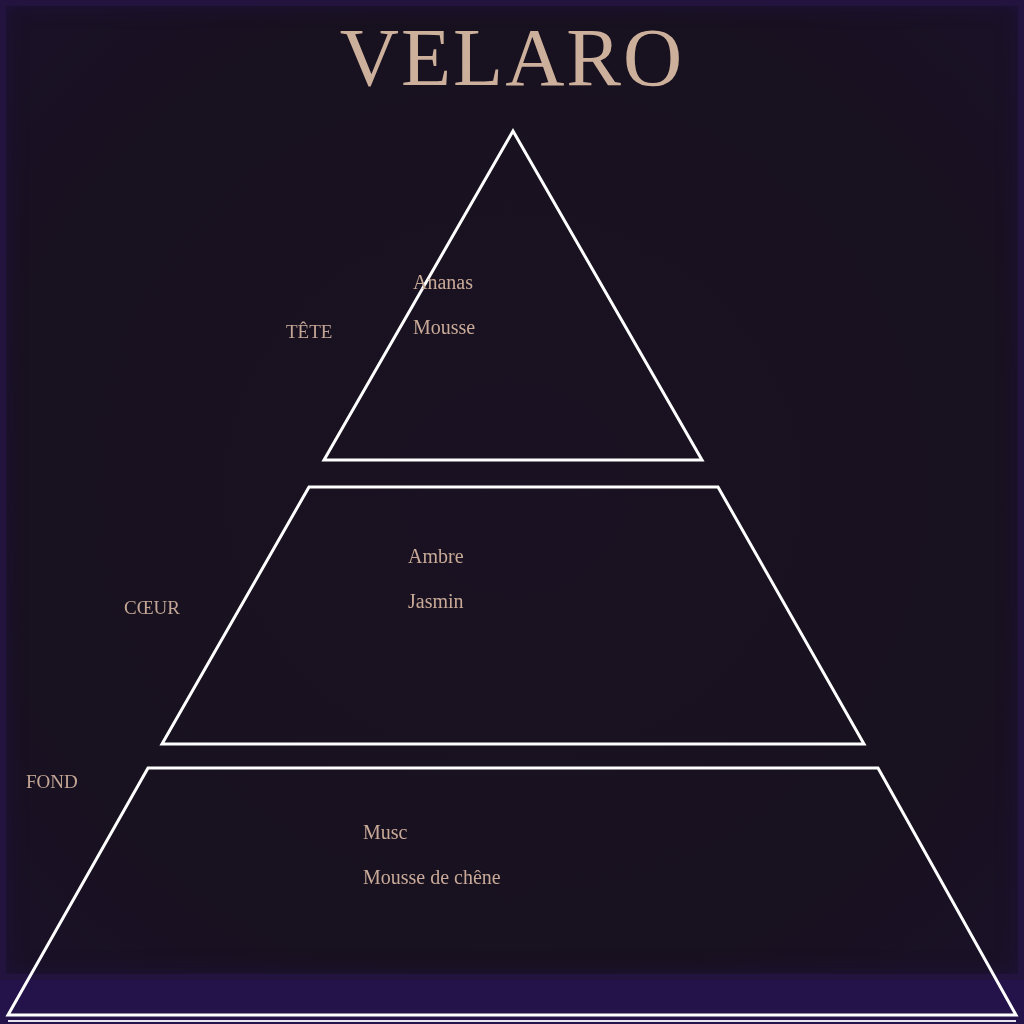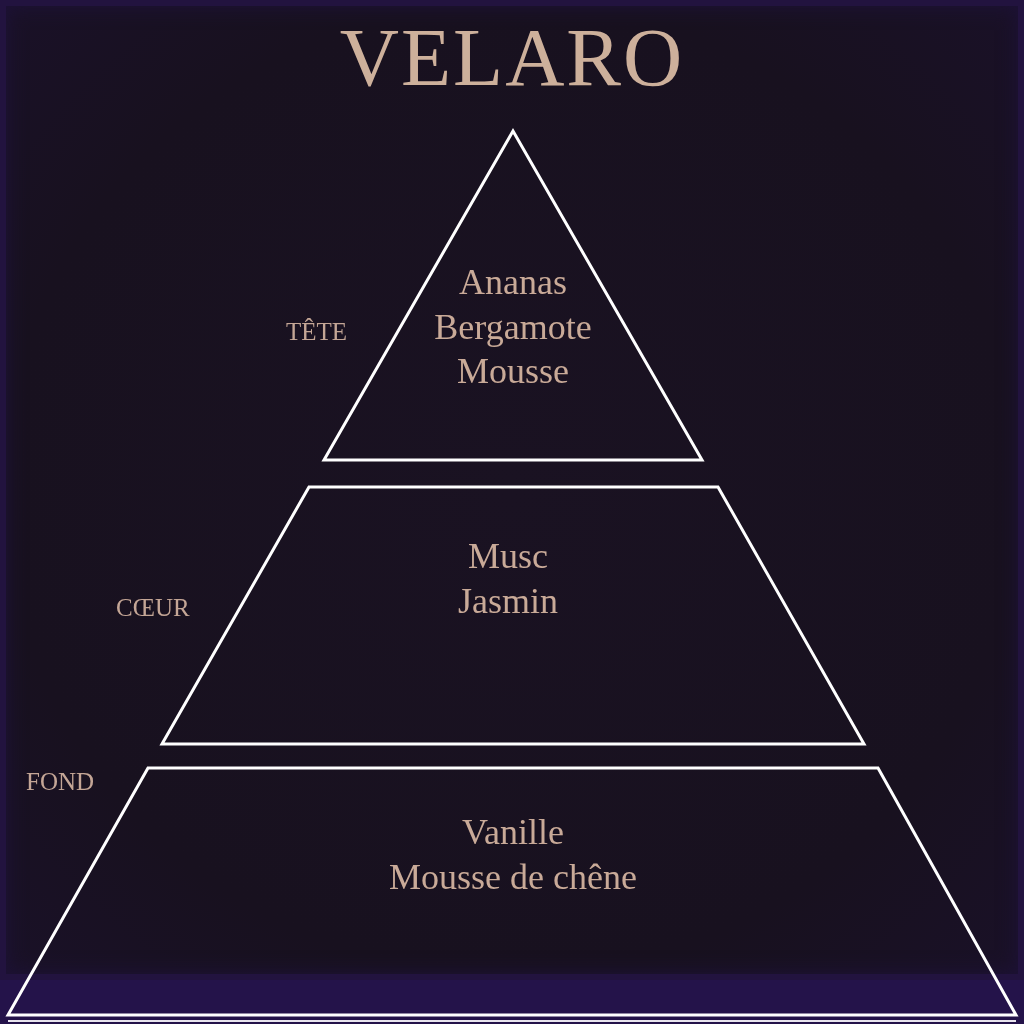--- a/index.html
+++ b/index.html
@@ -13,55 +13,54 @@
     background: radial-gradient(ellipse at 50% 50%, #1a1222 0%, #18111f 70%, #1a1128 100%);
     box-shadow: inset 0 0 0 6px #22133f, inset 0 0 18px 8px #1d1236;
   }
   .title {
     position: absolute; left: 0; top: 8px; width: 1024px; text-align: center;
     font-size: 82px; line-height: 100px; letter-spacing: 2px;
     color: #cdb09b;
   }
   svg.pyramid { position: absolute; left: 0; top: 0; }
   .label {
-    position: absolute; font-size: 25px; color: #c4a696; line-height: 32px;
+    position: absolute; font-size: 19px; color: #c4a696; line-height: 32px;
   }
   .notes {
-    position: absolute; text-align: center; color: #c9aa98;
-    font-size: 36px; line-height: 44.5px;
+    position: absolute; color: #c9aa98;
+    font-size: 20px; line-height: 44.5px;
   }
   .note { display: block; }
 </style>
 </head>
 <body>
 
 <div class="canvas">
 
   <div class="title">VELARO</div>
 
   <svg class="pyramid" width="1024" height="1024" viewBox="0 0 1024 1024">
     <polygon points="513,131 702,460 324,460" fill="none" stroke="#ffffff" stroke-width="3" stroke-linejoin="miter"></polygon>
     <polygon points="309,487 718,487 864,744 162,744" fill="none" stroke="#ffffff" stroke-width="3" stroke-linejoin="miter"></polygon>
     <polygon points="148,768 878,768 1016,1015 8,1015" fill="none" stroke="#ffffff" stroke-width="3" stroke-linejoin="miter"></polygon>
     <line x1="8" y1="1021" x2="1016" y2="1021" stroke="#e8e4ee" stroke-width="2"></line>
   </svg>
 
   <div class="label" style="left:286px; top:316px;">TÊTE</div>
-  <div class="label" style="left:116px; top:592px;font-family:Liberation Serif, serif;">CŒUR</div>
+  <div class="label" style="left:124px; top:592px;font-family:Liberation Serif, serif;">CŒUR</div>
   <div class="label" style="left:26px; top:766px;">FOND</div>
 
   <div class="notes" style="left:413px; width:200px; top:260px;">
     <span class="note">Ananas</span>
-    <span class="note">Bergamote</span>
     <span class="note">Mousse</span>
   </div>
 
   <div class="notes" style="left:408px; width:200px; top:534px;">
-    <span class="note">Musc</span>
+    <span class="note">Ambre</span>
     <span class="note">Jasmin</span>
   </div>
 
   <div class="notes" style="left:363px; width:300px; top:810px;">
-    <span class="note">Vanille</span>
+    <span class="note">Musc</span>
     <span class="note">Mousse de chêne</span>
   </div>
 
 </div>
 
 </body></html>

